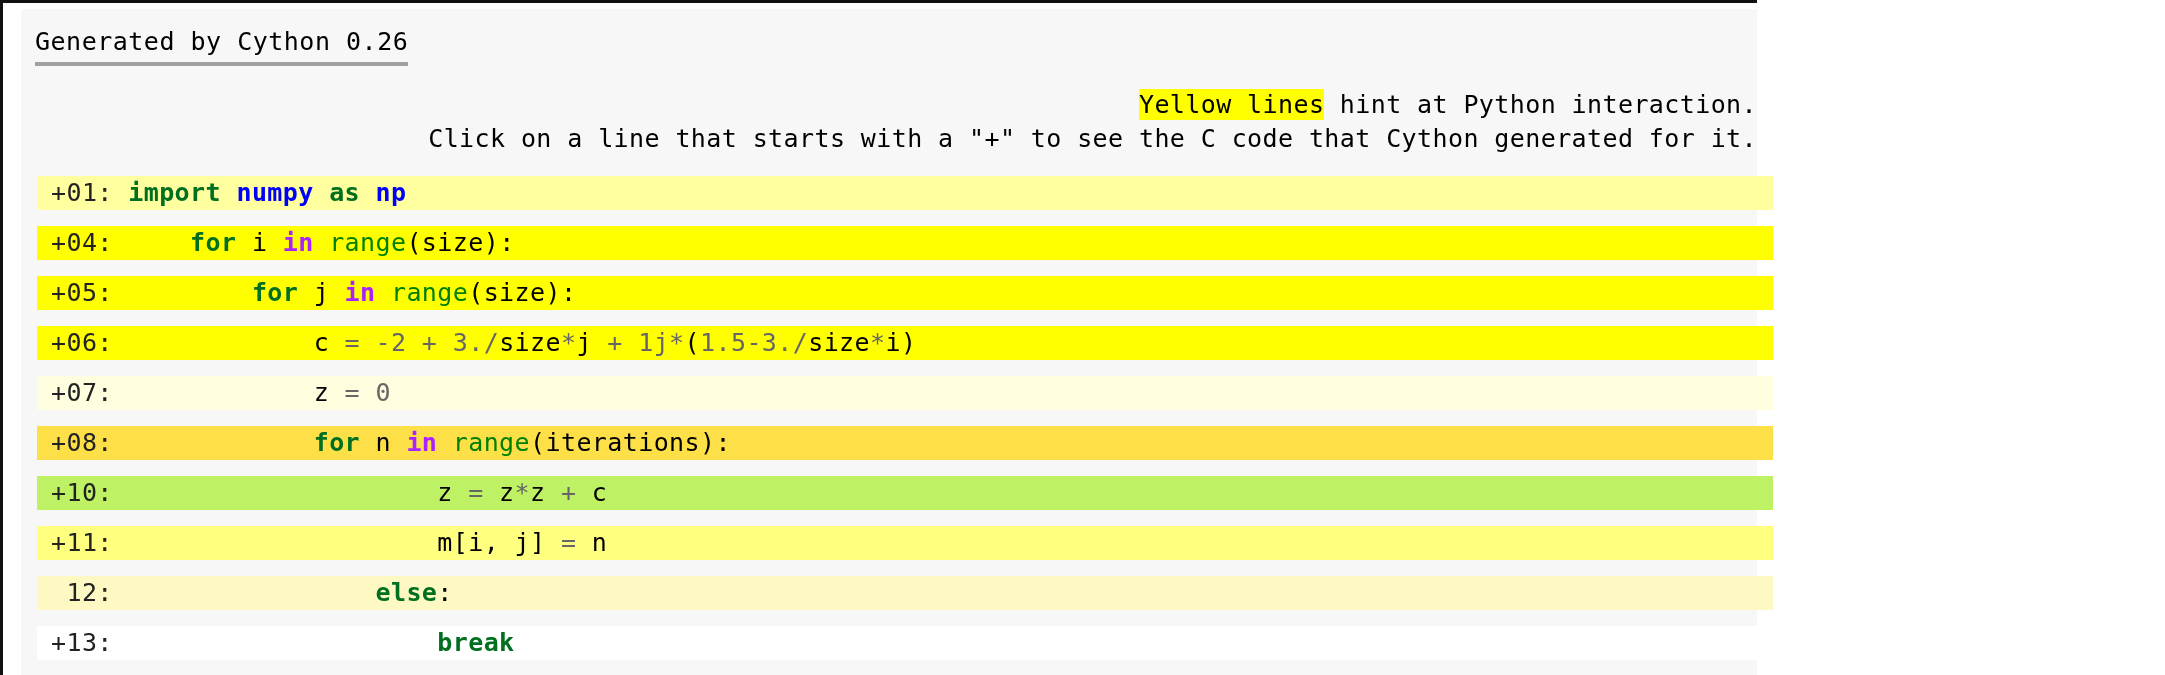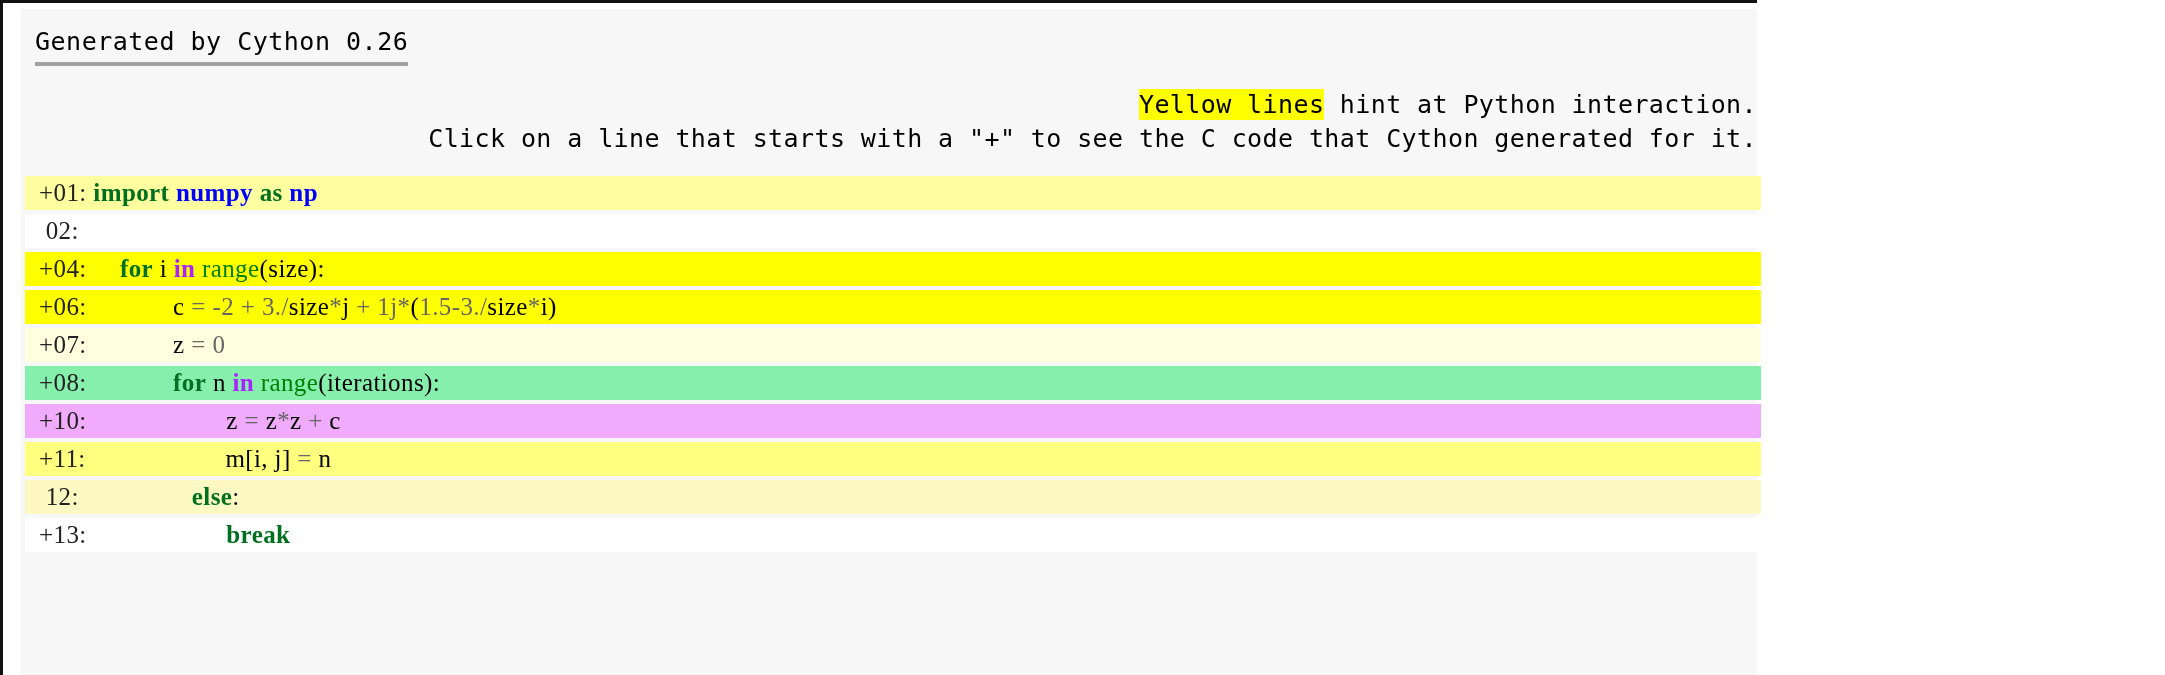--- a/index.html
+++ b/index.html
@@ -74,25 +74,24 @@
     width: 100%;
   }
   .code-line {
     display: block;
     width: 100%;
     font-size: 25px;
     line-height: 34px;
     white-space: pre;
     letter-spacing: 0.4px;
     color: #000000;
-    margin: 4px;
+    margin: 16px;
     padding: 0 0 0 14px;
     box-sizing: border-box;
     cursor: default;
-    font-family: Liberation Serif, serif;
   }
   .code-line.clickable { cursor: pointer; }
 
   .ln {
     color: #222222;
   }
 
   
   .t-k   { color: #007020; font-weight: bold; }   
   .t-kw2 { color: #aa22ff; font-weight: bold; }   
@@ -114,25 +113,25 @@
       <div class="cy-title">Generated by Cython 0.26</div>
 
       <div class="legend-block">
         <div class="legend-line"><span class="hl-swatch">Yellow lines</span><span> hint at Python interaction.</span></div>
         <div class="legend-line">Click on a line that starts with a "+" to see the C code that Cython generated for it.</div>
       </div>
     </div>
 
     <div id="code-block">
         <div class="code-line clickable" style="background: rgb(255, 255, 159);"><span class="ln">+01:</span><span> </span><span class="t-k">import</span><span class="t-p"> </span><span class="t-nn">numpy</span><span class="t-p"> </span><span class="t-k">as</span><span class="t-p"> </span><span class="t-nn">np</span></div>
-        <div class="code-line" style="background: rgb(255, 255, 255);"><span class="ln"> 02:</span><span> </span><span> </span></div>
         <div class="code-line clickable" style="background: rgb(255, 255, 0);"><span class="ln">+04:</span><span>     </span><span class="t-k">for</span><span class="t-n"> i </span><span class="t-kw2">in</span><span class="t-p"> </span><span class="t-nb">range</span><span class="t-p">(size):</span></div>
+        <div class="code-line clickable" style="background: rgb(255, 255, 0);"><span class="ln">+05:</span><span>         </span><span class="t-k">for</span><span class="t-n"> j </span><span class="t-kw2">in</span><span class="t-p"> </span><span class="t-nb">range</span><span class="t-p">(size):</span></div>
         <div class="code-line clickable" style="background: rgb(255, 255, 0);"><span class="ln">+06:</span><span>             </span><span class="t-n">c </span><span class="t-o">= </span><span class="t-o">-</span><span class="t-mi">2</span><span class="t-o"> + </span><span class="t-mi">3.</span><span class="t-o">/</span><span class="t-n">size</span><span class="t-o">*</span><span class="t-n">j</span><span class="t-o"> + </span><span class="t-mi">1j</span><span class="t-o">*</span><span class="t-p">(</span><span class="t-mi">1.5</span><span class="t-o">-</span><span class="t-mi">3.</span><span class="t-o">/</span><span class="t-n">size</span><span class="t-o">*</span><span class="t-n">i</span><span class="t-p">)</span></div>
         <div class="code-line clickable" style="background: rgb(255, 255, 224);"><span class="ln">+07:</span><span>             </span><span class="t-n">z </span><span class="t-o">= </span><span class="t-mi">0</span></div>
-        <div class="code-line clickable" style="background: #86efac;"><span class="ln">+08:</span><span>             </span><span class="t-k">for</span><span class="t-n"> n </span><span class="t-kw2">in</span><span class="t-p"> </span><span class="t-nb">range</span><span class="t-p">(iterations):</span></div>
-        <div class="code-line clickable" style="background: #f0abfc;"><span class="ln">+10:</span><span>                     </span><span class="t-n">z </span><span class="t-o">= </span><span class="t-n">z</span><span class="t-o">*</span><span class="t-n">z</span><span class="t-o"> + </span><span class="t-n">c</span></div>
+        <div class="code-line clickable" style="background: #fde047;"><span class="ln">+08:</span><span>             </span><span class="t-k">for</span><span class="t-n"> n </span><span class="t-kw2">in</span><span class="t-p"> </span><span class="t-nb">range</span><span class="t-p">(iterations):</span></div>
+        <div class="code-line clickable" style="background: #bef264;"><span class="ln">+10:</span><span>                     </span><span class="t-n">z </span><span class="t-o">= </span><span class="t-n">z</span><span class="t-o">*</span><span class="t-n">z</span><span class="t-o"> + </span><span class="t-n">c</span></div>
         <div class="code-line clickable" style="background: rgb(255, 255, 128);"><span class="ln">+11:</span><span>                     </span><span class="t-n">m[i, j] </span><span class="t-o">= </span><span class="t-n">n</span></div>
         <div class="code-line" style="background: #fef9c3;"><span class="ln"> 12:</span><span>                 </span><span class="t-k">else</span><span class="t-p">:</span></div>
         <div class="code-line clickable" style="background: rgb(255, 255, 255);"><span class="ln">+13:</span><span>                     </span><span class="t-k">break</span></div>
       </div>
 
   </div>
 </div>
 
 </body></html>

